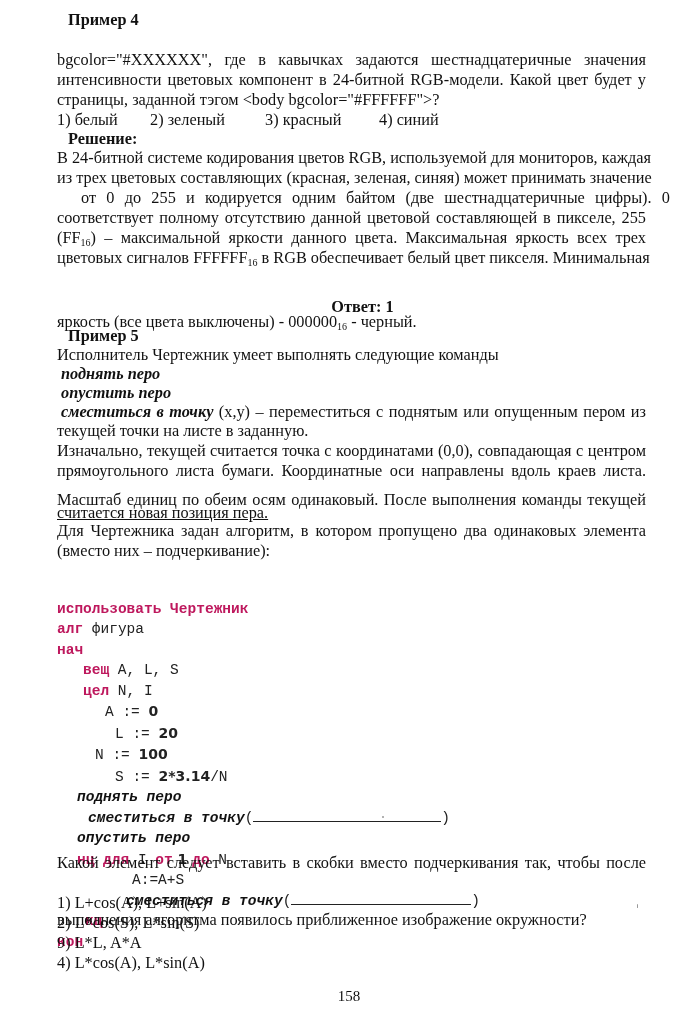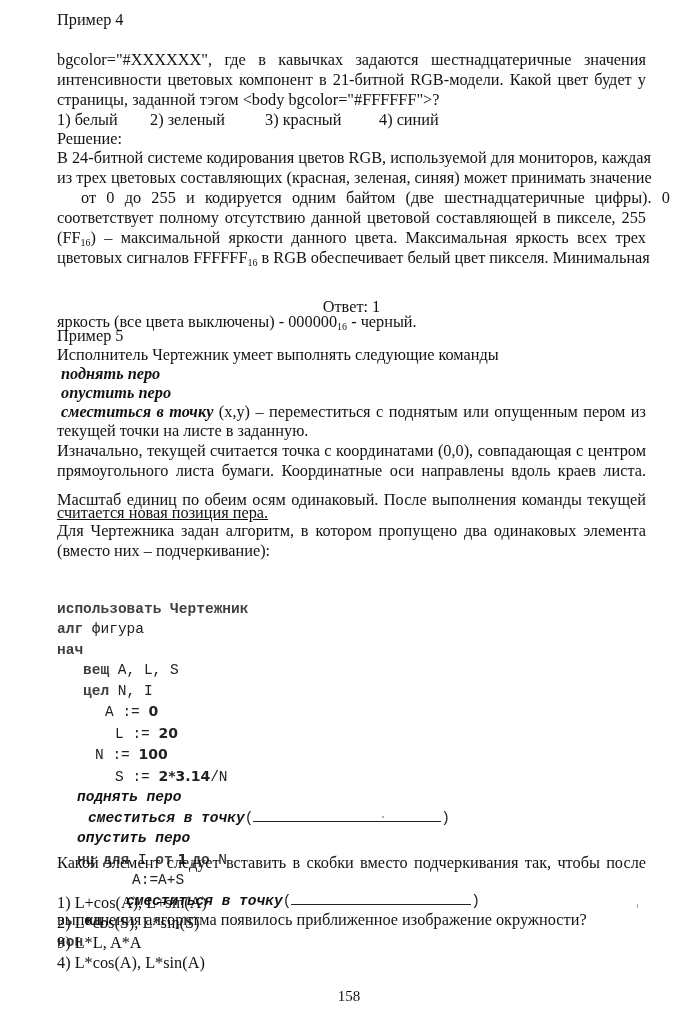--- a/index.html
+++ b/index.html
@@ -7,50 +7,50 @@
       width: 698px; height: 1024px; position: relative; overflow: hidden;
       font-family: "Liberation Serif", "DejaVu Serif", serif;
       color: #111111;
     }
     .page { position: absolute; left: 0; top: 0; width: 698px; height: 1024px; }
     .line {
       position: absolute; left: 57px; width: 589px;
       font-size: 16.3px; line-height: 20px; white-space: nowrap;
     }
     .just { text-align: justify; text-align-last: justify; }
-    .b { font-weight: normal; }
+    .b { font-weight: bold; margin-left: 11px; }
     .bi { font-weight: bold; font-style: italic; }
     sub { font-size: 10px; vertical-align: -3px; line-height: 0; }
     .opts span { display: inline-block; }
     .code {
       position: absolute; left: 57px;
       font-family: "Liberation Mono", "DejaVu Sans Mono", monospace;
       font-size: 14.5px; line-height: 20.5px; white-space: pre;
       color: #222;
     }
-    .kw { font-weight: bold; color: #404040; }
+    .kw { font-weight: bold; color: #be185d; }
     .kwi { font-weight: bold; font-style: italic; color: #111; }
     .num { font-family: "DejaVu Sans", "Liberation Sans", sans-serif; font-weight: bold; font-size: 14px; }
     .blank {
       display: inline-block; border-bottom: 1px solid #222; height: 13px; vertical-align: baseline;
     }
     .pagenum {
       position: absolute; left: 0; width: 698px; top: 988px; text-align: center;
       font-size: 15px;
     }
     .speck { position: absolute; width: 2px; height: 2px; background: #999; border-radius: 1px; }
   </style>
 </head>
 <body>
 
 <div class="page">
 
   <div class="line b" style="top:10px;">Пример 4</div>
   <div class="line just" style="top:50px;">bgcolor="#XXXXXX", где в кавычках задаются шестнадцатеричные значения</div>
-  <div class="line just" style="top:70px;">интенсивности цветовых компонент в 21-битной RGB-модели. Какой цвет будет у</div>
+  <div class="line just" style="top:70px;">интенсивности цветовых компонент в 24-битной RGB-модели. Какой цвет будет у</div>
   <div class="line" style="top:90px;">страницы, заданной тэгом &lt;body bgcolor="#FFFFFF"&gt;?</div>
   <div class="line opts" style="top:110px;">
     <span style="width:93px;">1) белый</span><span style="width:115px;">2) зеленый</span><span style="width:114px;">3) красный</span><span>4) синий</span>
   </div>
   <div class="line b" style="top:129px;">Решение:</div>
   <div class="line just" style="top:148px;">В 24-битной системе кодирования цветов RGB, используемой для мониторов, каждая</div>
   <div class="line just" style="top:168px;">из трех цветовых составляющих (красная, зеленая, синяя) может принимать значение</div>
   <div class="line just" style="top:188px;margin-left:24px;">от 0 до 255 и кодируется одним байтом (две шестнадцатеричные цифры). 0</div>
   <div class="line just" style="top:208px;">соответствует полному отсутствию данной цветовой составляющей в пикселе, 255</div>
   <div class="line just" style="top:228px;"><span>(FF</span><sub>16</sub><span>) – максимальной яркости данного цвета. Максимальная яркость всех трех</span></div>

